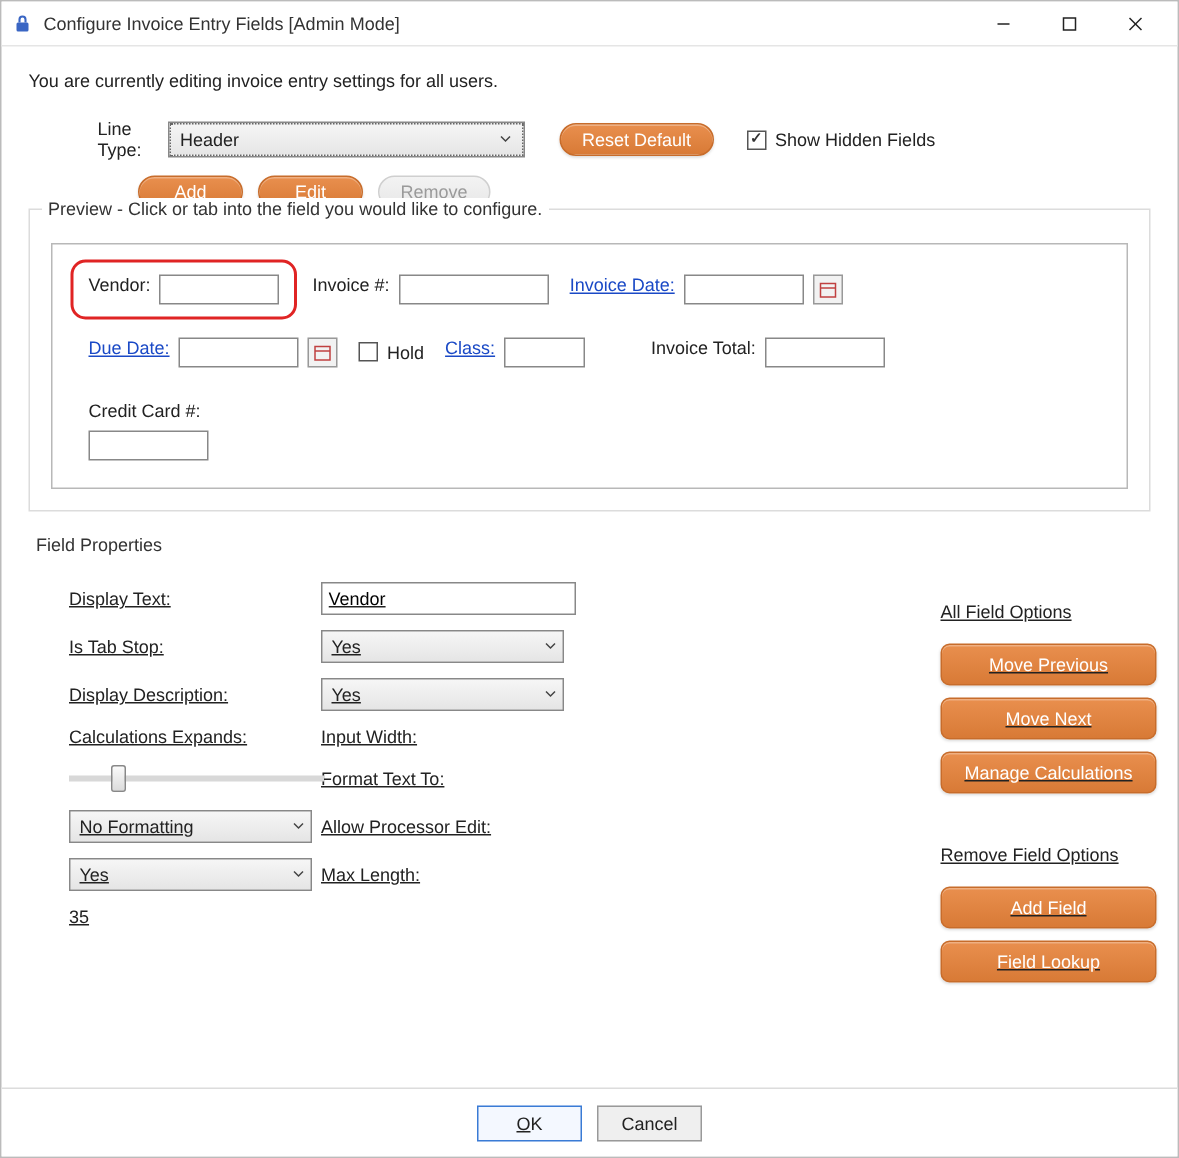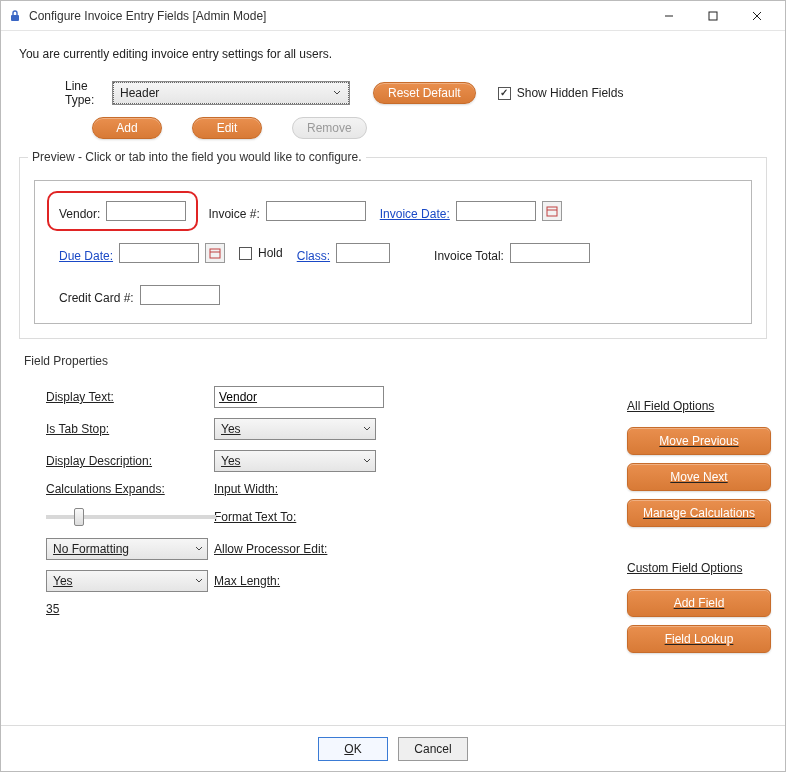--- a/index.html
+++ b/index.html
@@ -80,42 +80,42 @@
     padding:0 14px;
     display:inline-flex;align-items:center;justify-content:center;
     font-size:12px;
   }
   .chk-wrap { display:flex; align-items:center; gap:6px; margin-left:14px;}
   .chk-box {
     width:13px;height:13px;border:1px solid #555;background:#fff;
     display:flex;align-items:center;justify-content:center;font-size:10px;line-height:10px;
   }
   .chk-box.checked::after{content:"✓"; color:#333; font-weight:bold; font-size:10px;}
-  .second-row { margin-top:6px; margin-bottom:18px; padding-left:73px; gap:30px;}
+  .second-row { margin-top:6px; padding-left:73px; gap:10px;}
   .second-row .btn-orange, .second-row .btn-disabled { min-width:70px; }
 
   
   .group {
     border:1px solid #dcdcdc;
     position:relative;
     padding:22px 14px 14px 14px;
     margin-bottom:22px;
   }
   .group > .legend {
     position:absolute; top:-8px; left:8px;
     background:#fff; padding:0 4px;
     font-size:12px; color:#333;
   }
   .preview-box {
     border:1px solid #b8b8b8;
     padding:20px 18px 18px 18px;
   }
   .pv-row { display:flex; align-items:center; gap:14px; margin-bottom:22px;}
   .pv-row:last-child{margin-bottom:0;}
-  .field-pair{ display:flex; align-items:flex-end; gap:6px;}
+  .field-pair{ display:flex; align-items:flex-start; gap:6px;}
   .field-pair.selected{
     border:2px solid #e02424;
     border-radius:10px;
     padding:8px 10px;
     margin:-10px -4px -10px -6px;
   }
   .fld-label{ color:#222; }
   .fld-label.link{ color:#1a49c6; text-decoration:underline; cursor:pointer;}
   .txt-input{
     height:20px; border:1px solid #888; background:#fff;
@@ -275,21 +275,21 @@
           <span class="fld-label link">Class:</span>
           <div class="txt-input w60"></div>
         </div>
         <div class="field-pair" style="margin-left:30px;">
           <span class="fld-label">Invoice Total:</span>
           <div class="txt-input w80"></div>
         </div>
       </div>
 
       <div class="pv-row">
-        <div class="field-pair" style="margin-left:6px;">
+        <div class="field-pair" style="margin-left:6px;flex-direction:column;">
           <span class="fld-label">Credit Card #:</span>
           <div class="txt-input w80"></div>
         </div>
       </div>
 
     </div>
   </div>
 
   <div class="lower">
 
@@ -344,21 +344,21 @@
         <span>35</span>
       </div>
     </div>
 
     <div class="right-col">
       <div class="section-title">All Field Options</div>
       <div class="btn-orange wide">Move Previous</div>
       <div class="btn-orange wide">Move Next</div>
       <div class="btn-orange wide">Manage Calculations</div>
       <div class="gap"></div>
-      <div class="section-title">Custom Field Options</div>
+      <div class="section-title">Remove Field Options</div>
       <div class="btn-orange wide">Add Field</div>
       <div class="btn-orange wide">Field Lookup</div>
     </div>
   </div>
 
 </div>
 
 <div class="footer">
   <div class="btn-flat primary">
     <span><span class="underline-access">O</span><span>K</span></span>

